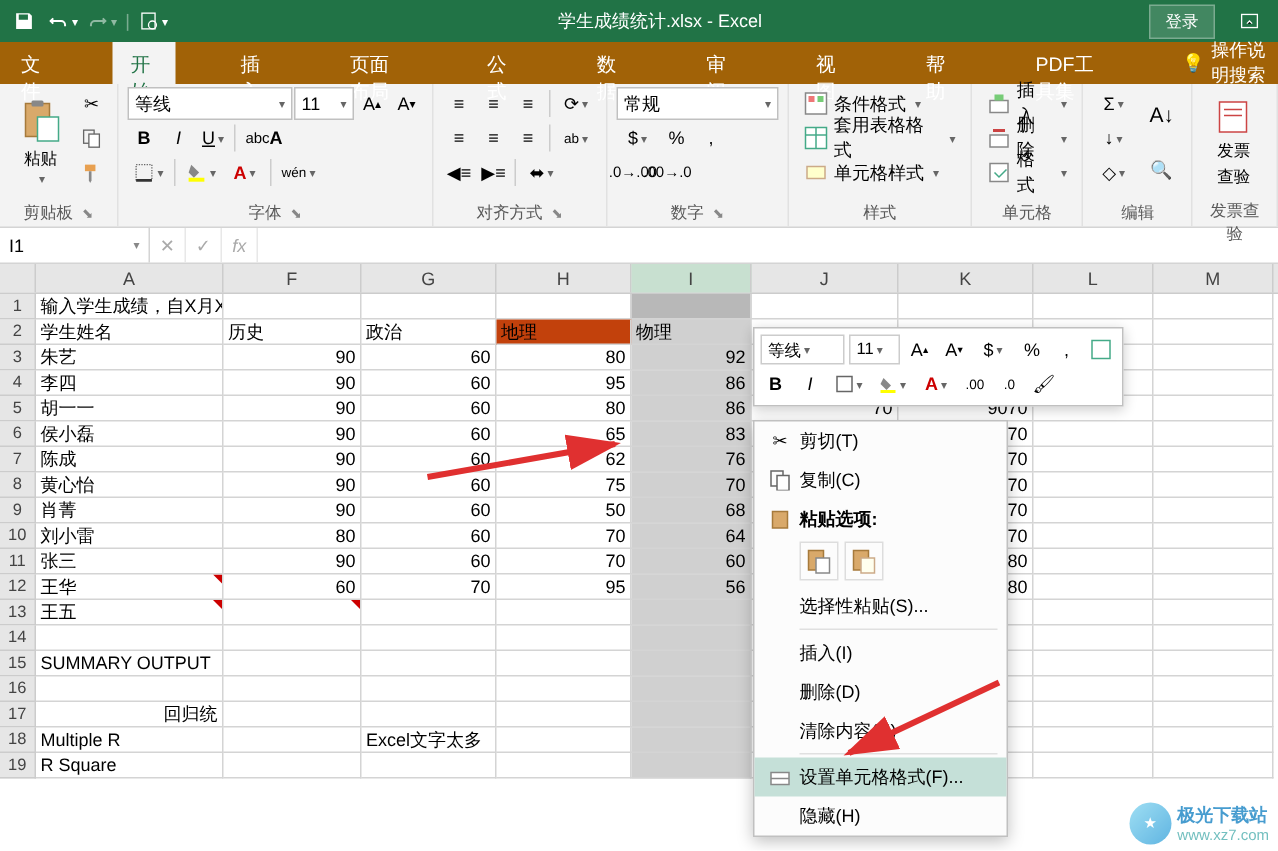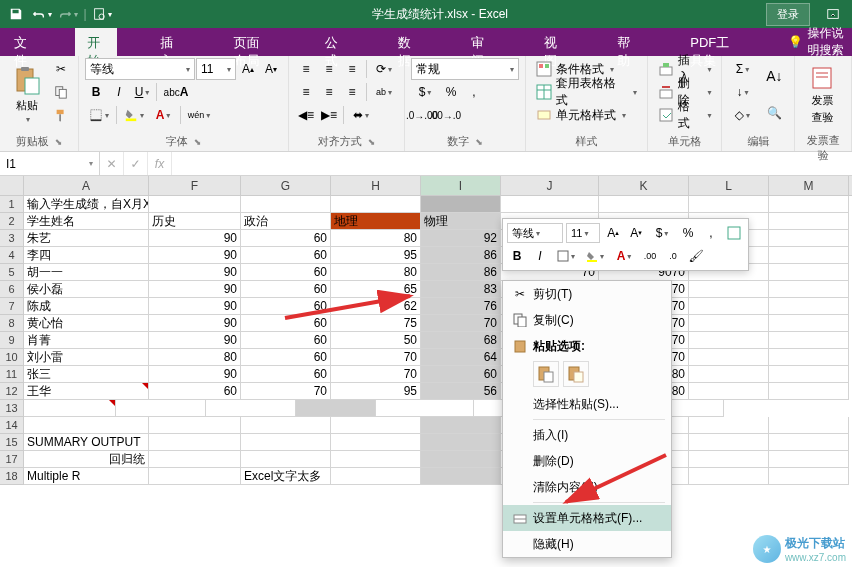--- a/index.html
+++ b/index.html
@@ -8,21 +8,21 @@
 
 .titlebar { background: #217346; height: 28px; display: flex; align-items: center; padding: 0 4px; color: #fff; }
 .titlebar .qat { display: flex; gap: 2px; }
 .titlebar .qat-btn { width: 24px; height: 22px; display: flex; align-items: center; justify-content: center; cursor: pointer; }
 .titlebar .title { flex: 1; text-align: center; font-size: 12px; }
 .titlebar .win-controls { display: flex; gap: 0; align-items: center; }
 .titlebar .login-btn { background: rgba(255,255,255,0.15); padding: 3px 10px; margin-right: 8px; border: 1px solid rgba(255,255,255,0.3); font-size: 11px; }
 .titlebar .win-btn { width: 30px; height: 22px; display: flex; align-items: center; justify-content: center; }
 
 
-.tabs { background: #701a75; height: 28px; display: flex; padding-left: 2px; gap: 31px; }
+.tabs { background: #a16207; height: 28px; display: flex; padding-left: 2px; gap: 31px; }
 .tab { padding: 6px 12px; color: #fff; font-size: 13px; cursor: pointer; }
 .tab.active { background: #f3f3f3; color: #217346; }
 .tab.file { color: #fff; }
 .tell-me { color: #fff; display: flex; align-items: center; gap: 4px; margin-left: 10px; }
 
 
 .ribbon { background: #f3f3f3; height: 96px; border-bottom: 1px solid #d4d4d4; display: flex; }
 .ribbon-group { border-right: 1px solid #e1e1e1; padding: 2px 6px 0 6px; display: flex; flex-direction: column; }
 .ribbon-group-content { flex: 1; display: flex; gap: 2px; }
 .ribbon-group-label { text-align: center; font-size: 11px; color: #5a5a5a; padding: 1px 0 2px; display: flex; justify-content: center; align-items: center; gap: 6px; }
@@ -588,20 +588,21 @@
         <div class="cell col-G num">70</div>
         <div class="cell col-H num">95</div>
         <div class="cell col-I num selcol">56</div>
         <div class="cell col-J num">80</div>
         <div class="cell col-K num">6080</div>
         <div class="cell col-L"></div>
         <div class="cell col-M"></div>
       </div>
       <div class="row">
         <div class="row-hdr">13</div>
+        <div class="cell col-A red-mark">王五</div>
         <div class="cell col-F num red-mark"></div>
         <div class="cell col-G num"></div>
         <div class="cell col-H num"></div>
         <div class="cell col-I num selcol"></div>
         <div class="cell col-J num"></div>
         <div class="cell col-K num"></div>
         <div class="cell col-L"></div>
         <div class="cell col-M"></div>
       </div>
       <div class="row">
@@ -622,36 +623,60 @@
         <div class="cell col-F"></div>
         <div class="cell col-G"></div>
         <div class="cell col-H"></div>
         <div class="cell col-I selcol"></div>
         <div class="cell col-J"></div>
         <div class="cell col-K"></div>
         <div class="cell col-L"></div>
         <div class="cell col-M"></div>
       </div>
       <div class="row">
+        <div class="row-hdr">16</div>
+        <div class="cell col-A"></div>
+        <div class="cell col-F"></div>
+        <div class="cell col-G"></div>
+        <div class="cell col-H"></div>
+        <div class="cell col-I selcol"></div>
+        <div class="cell col-J"></div>
+        <div class="cell col-K"></div>
+        <div class="cell col-L"></div>
+        <div class="cell col-M"></div>
+      </div>
+      <div class="row">
         <div class="row-hdr">17</div>
         <div class="cell col-A" style="text-align:right">回归统</div>
         <div class="cell col-F"></div>
         <div class="cell col-G"></div>
         <div class="cell col-H"></div>
         <div class="cell col-I selcol"></div>
         <div class="cell col-J"></div>
         <div class="cell col-K"></div>
         <div class="cell col-L"></div>
         <div class="cell col-M"></div>
       </div>
       <div class="row">
         <div class="row-hdr">18</div>
         <div class="cell col-A">Multiple R</div>
         <div class="cell col-F"></div>
         <div class="cell col-G">Excel文字太多</div>
+        <div class="cell col-H"></div>
+        <div class="cell col-I selcol"></div>
+        <div class="cell col-J"></div>
+        <div class="cell col-K"></div>
+        <div class="cell col-L"></div>
+        <div class="cell col-M"></div>
+      </div>
+      <div class="row">
+        <div class="row-hdr">19</div>
+        <div class="cell col-A">R Square</div>
+        <div class="cell col-F"></div>
+        <div class="cell col-G"></div>
         <div class="cell col-H"></div>
         <div class="cell col-I selcol"></div>
         <div class="cell col-J"></div>
         <div class="cell col-K"></div>
         <div class="cell col-L"></div>
         <div class="cell col-M"></div>
       </div>
     </div>
 </div>
 

